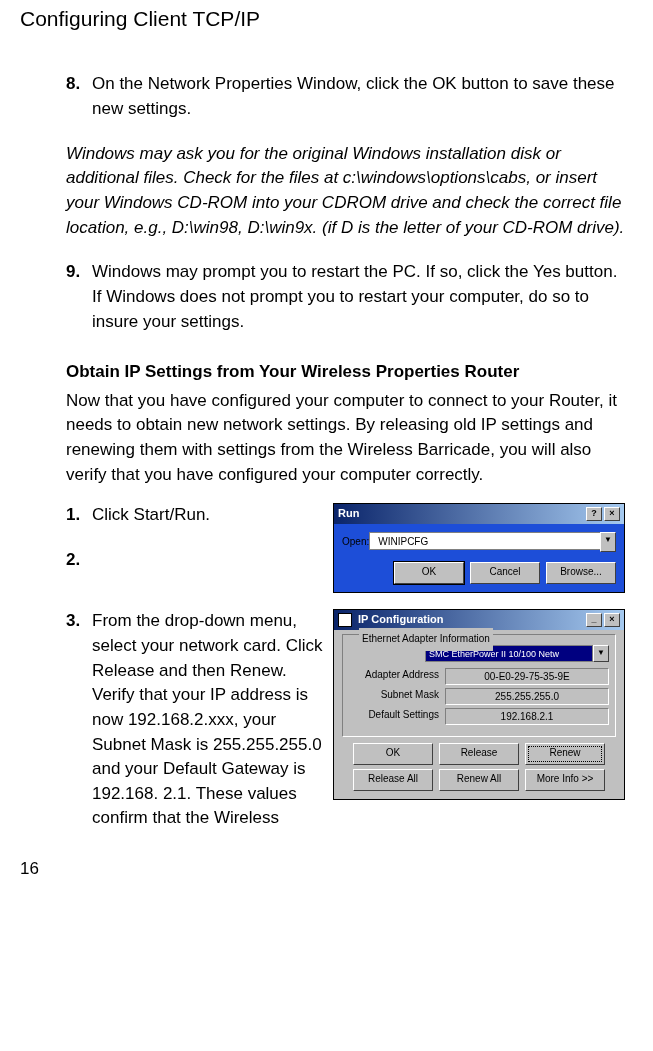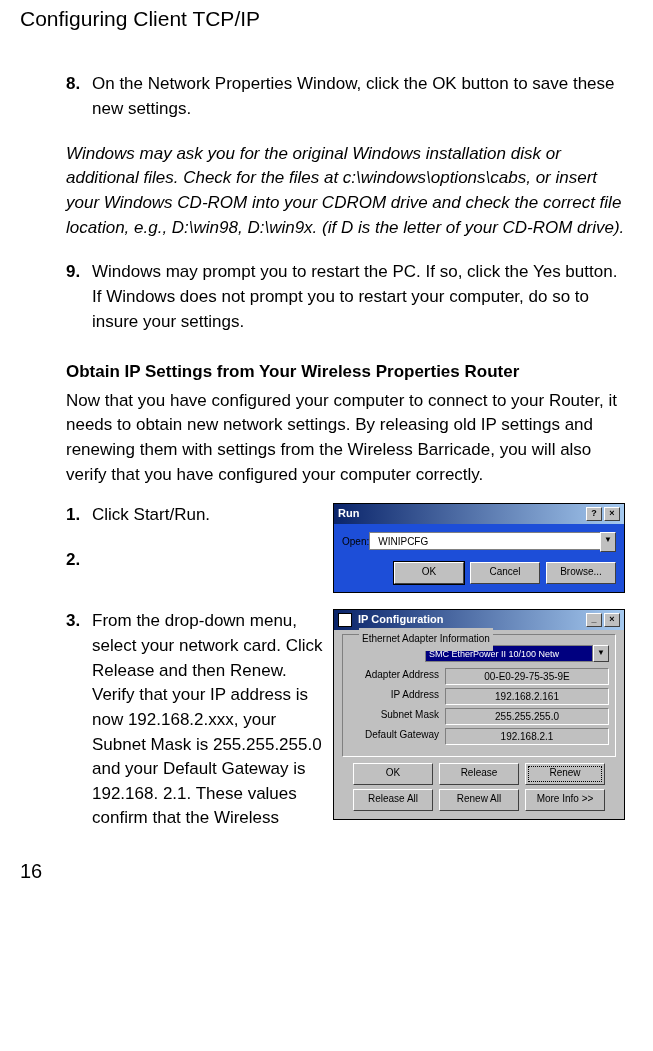--- a/index.html
+++ b/index.html
@@ -255,21 +255,21 @@
     margin-top: 2px;
   }
   .ipbtnrow .btn95 { min-width: 70px; }
   .btn95.focus {
     outline: 1px dotted #000;
     outline-offset: -4px;
   }
 
   .page-num {
     margin-top: 26px;
-    font-size: 20px;
+    font-size: 17px;
   }
 </style>
 </head>
 <body>
 
 <div class="page">
   <div class="running-head">Configuring Client TCP/IP</div>
 
   <div class="content">
 
@@ -351,29 +351,25 @@
               <div class="legend">Ethernet Adapter Information</div>
               <div class="adapter-combo">
                 <div class="sel">SMC EtherPower II 10/100 Netw</div>
                 <div class="drop">▼</div>
               </div>
               <div class="kv">
                 <div class="k">Adapter Address</div>
                 <div class="v">00-E0-29-75-35-9E</div>
               </div>
               <div class="kv">
-                <div class="k">IP Address</div>
-                <div class="v">192.168.2.161</div>
-              </div>
-              <div class="kv">
                 <div class="k">Subnet Mask</div>
                 <div class="v">255.255.255.0</div>
               </div>
               <div class="kv">
-                <div class="k">Default Gateway</div>
+                <div class="k">Default Settings</div>
                 <div class="v">192.168.2.1</div>
               </div>
             </div>
             <div class="ipbtnrow">
               <div class="btn95">OK</div>
               <div class="btn95">Release</div>
               <div class="btn95 focus">Renew</div>
             </div>
             <div class="ipbtnrow" style="margin-top:4px">
               <div class="btn95">Release All</div>

